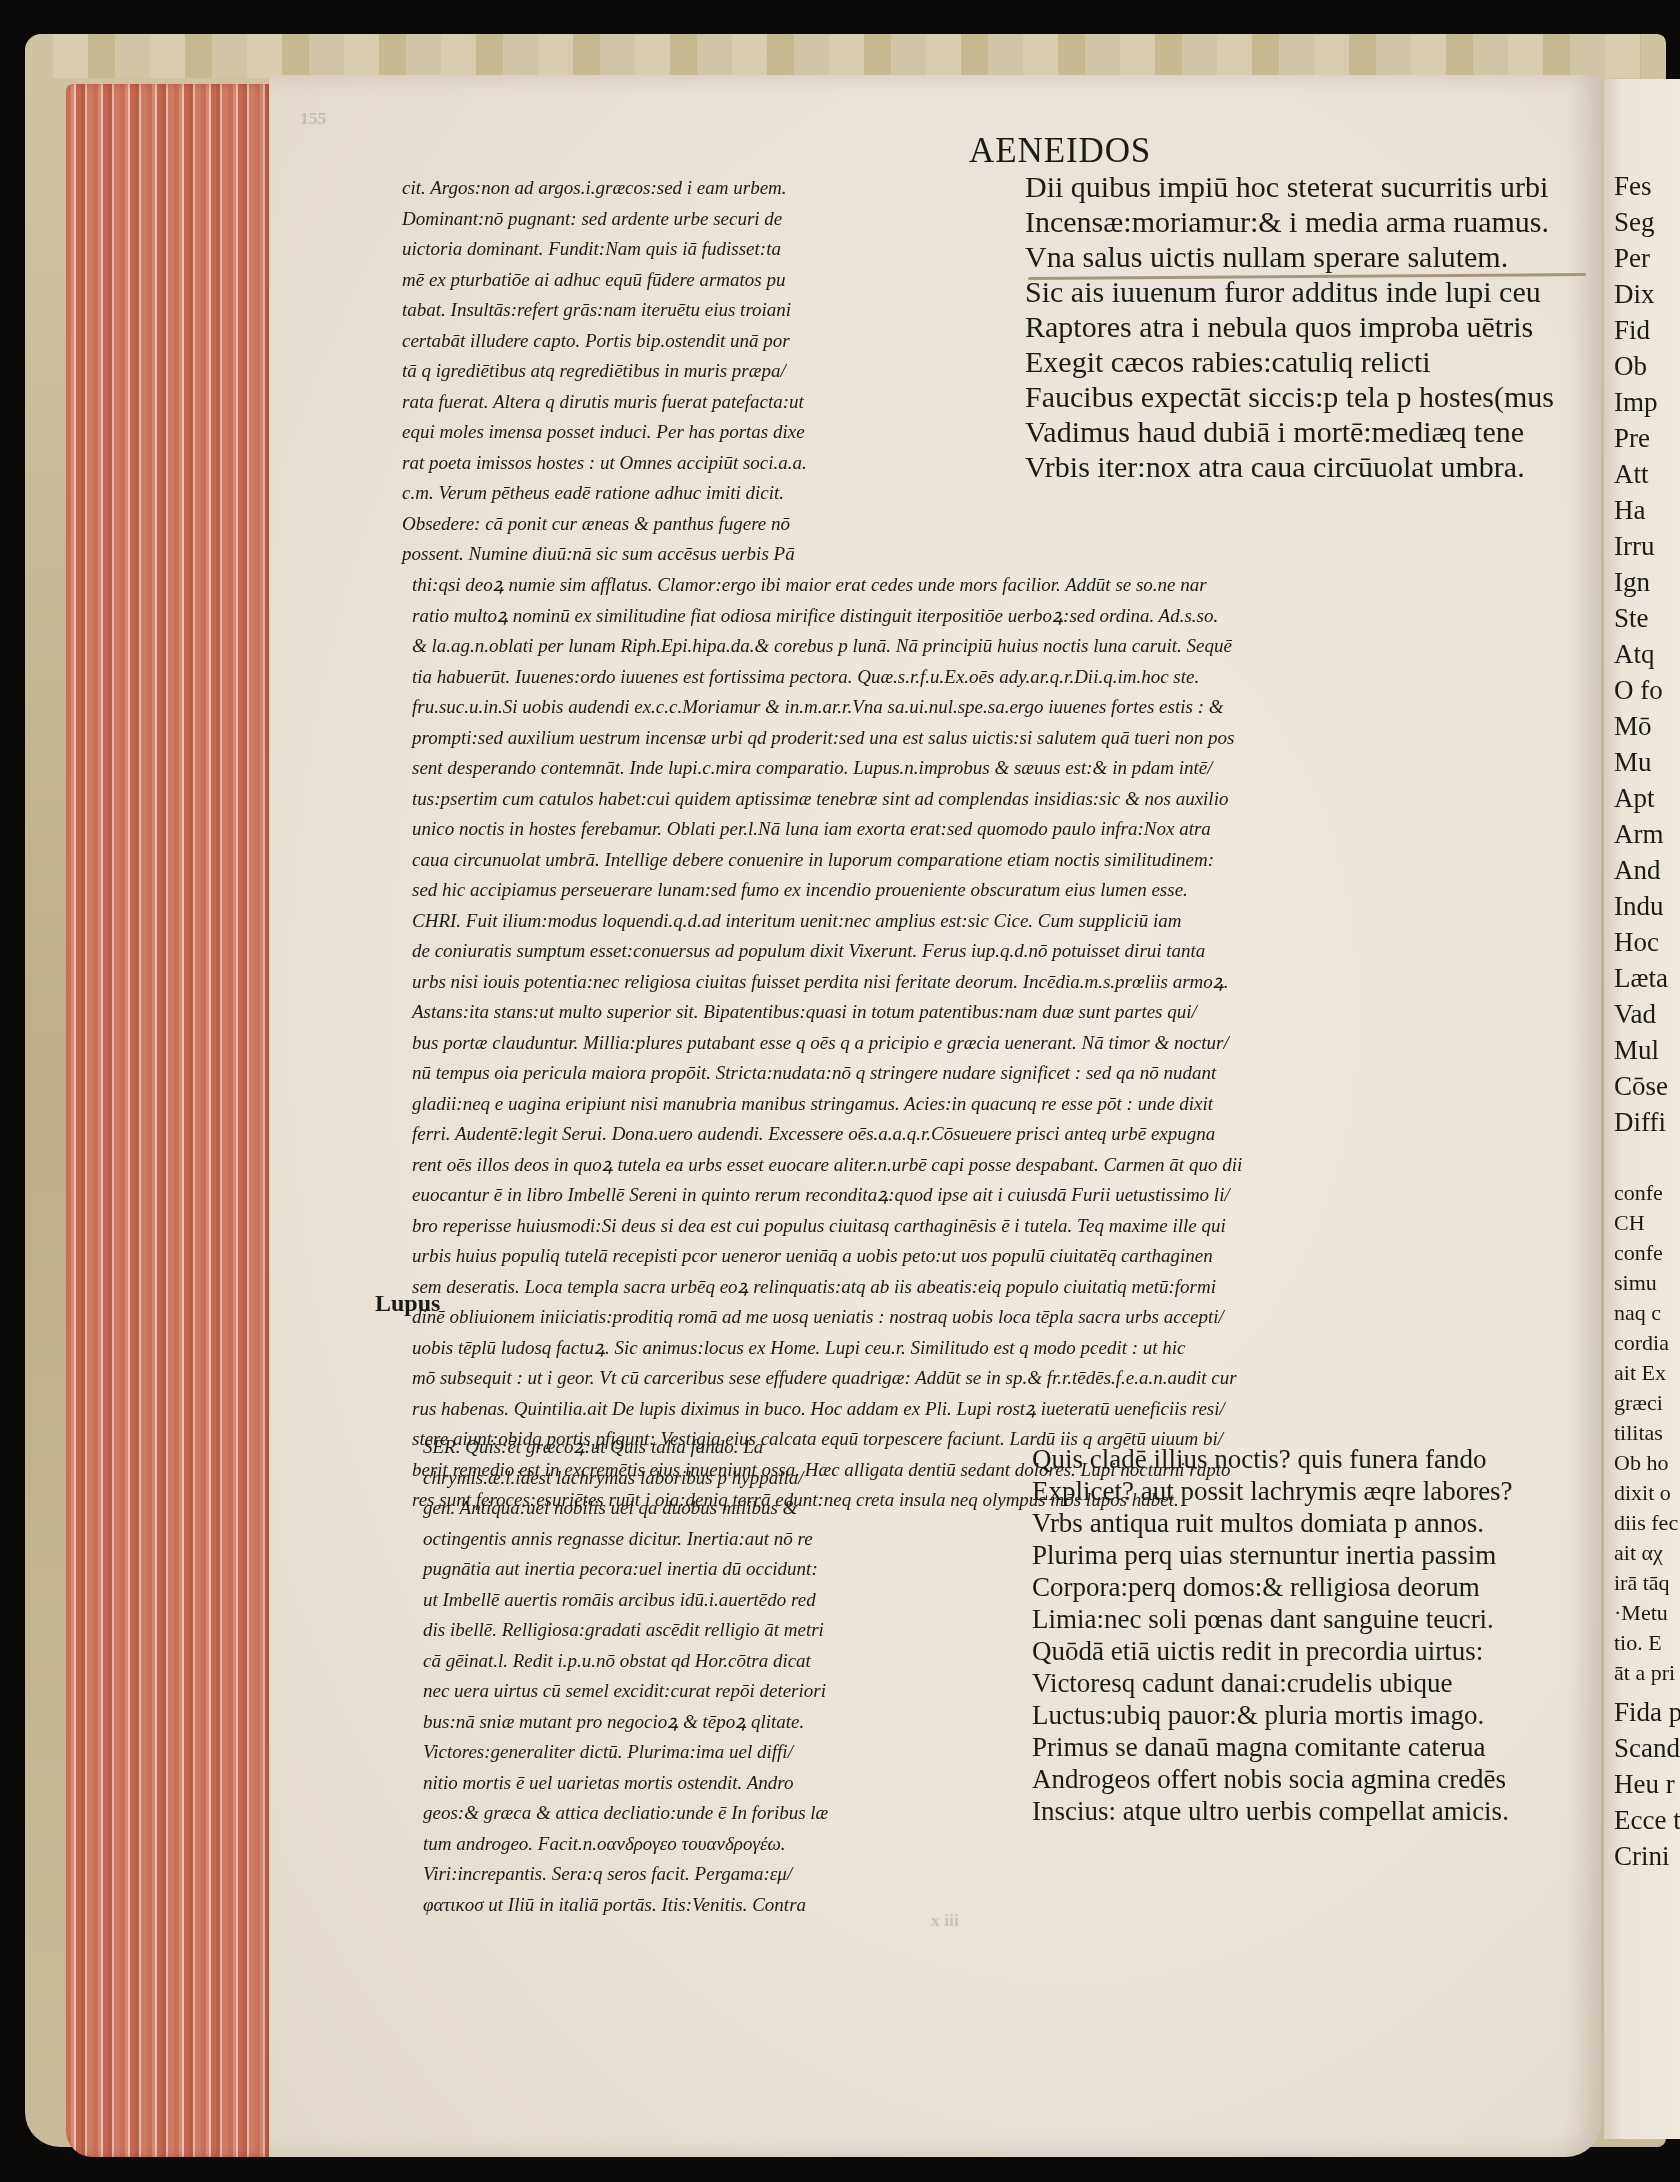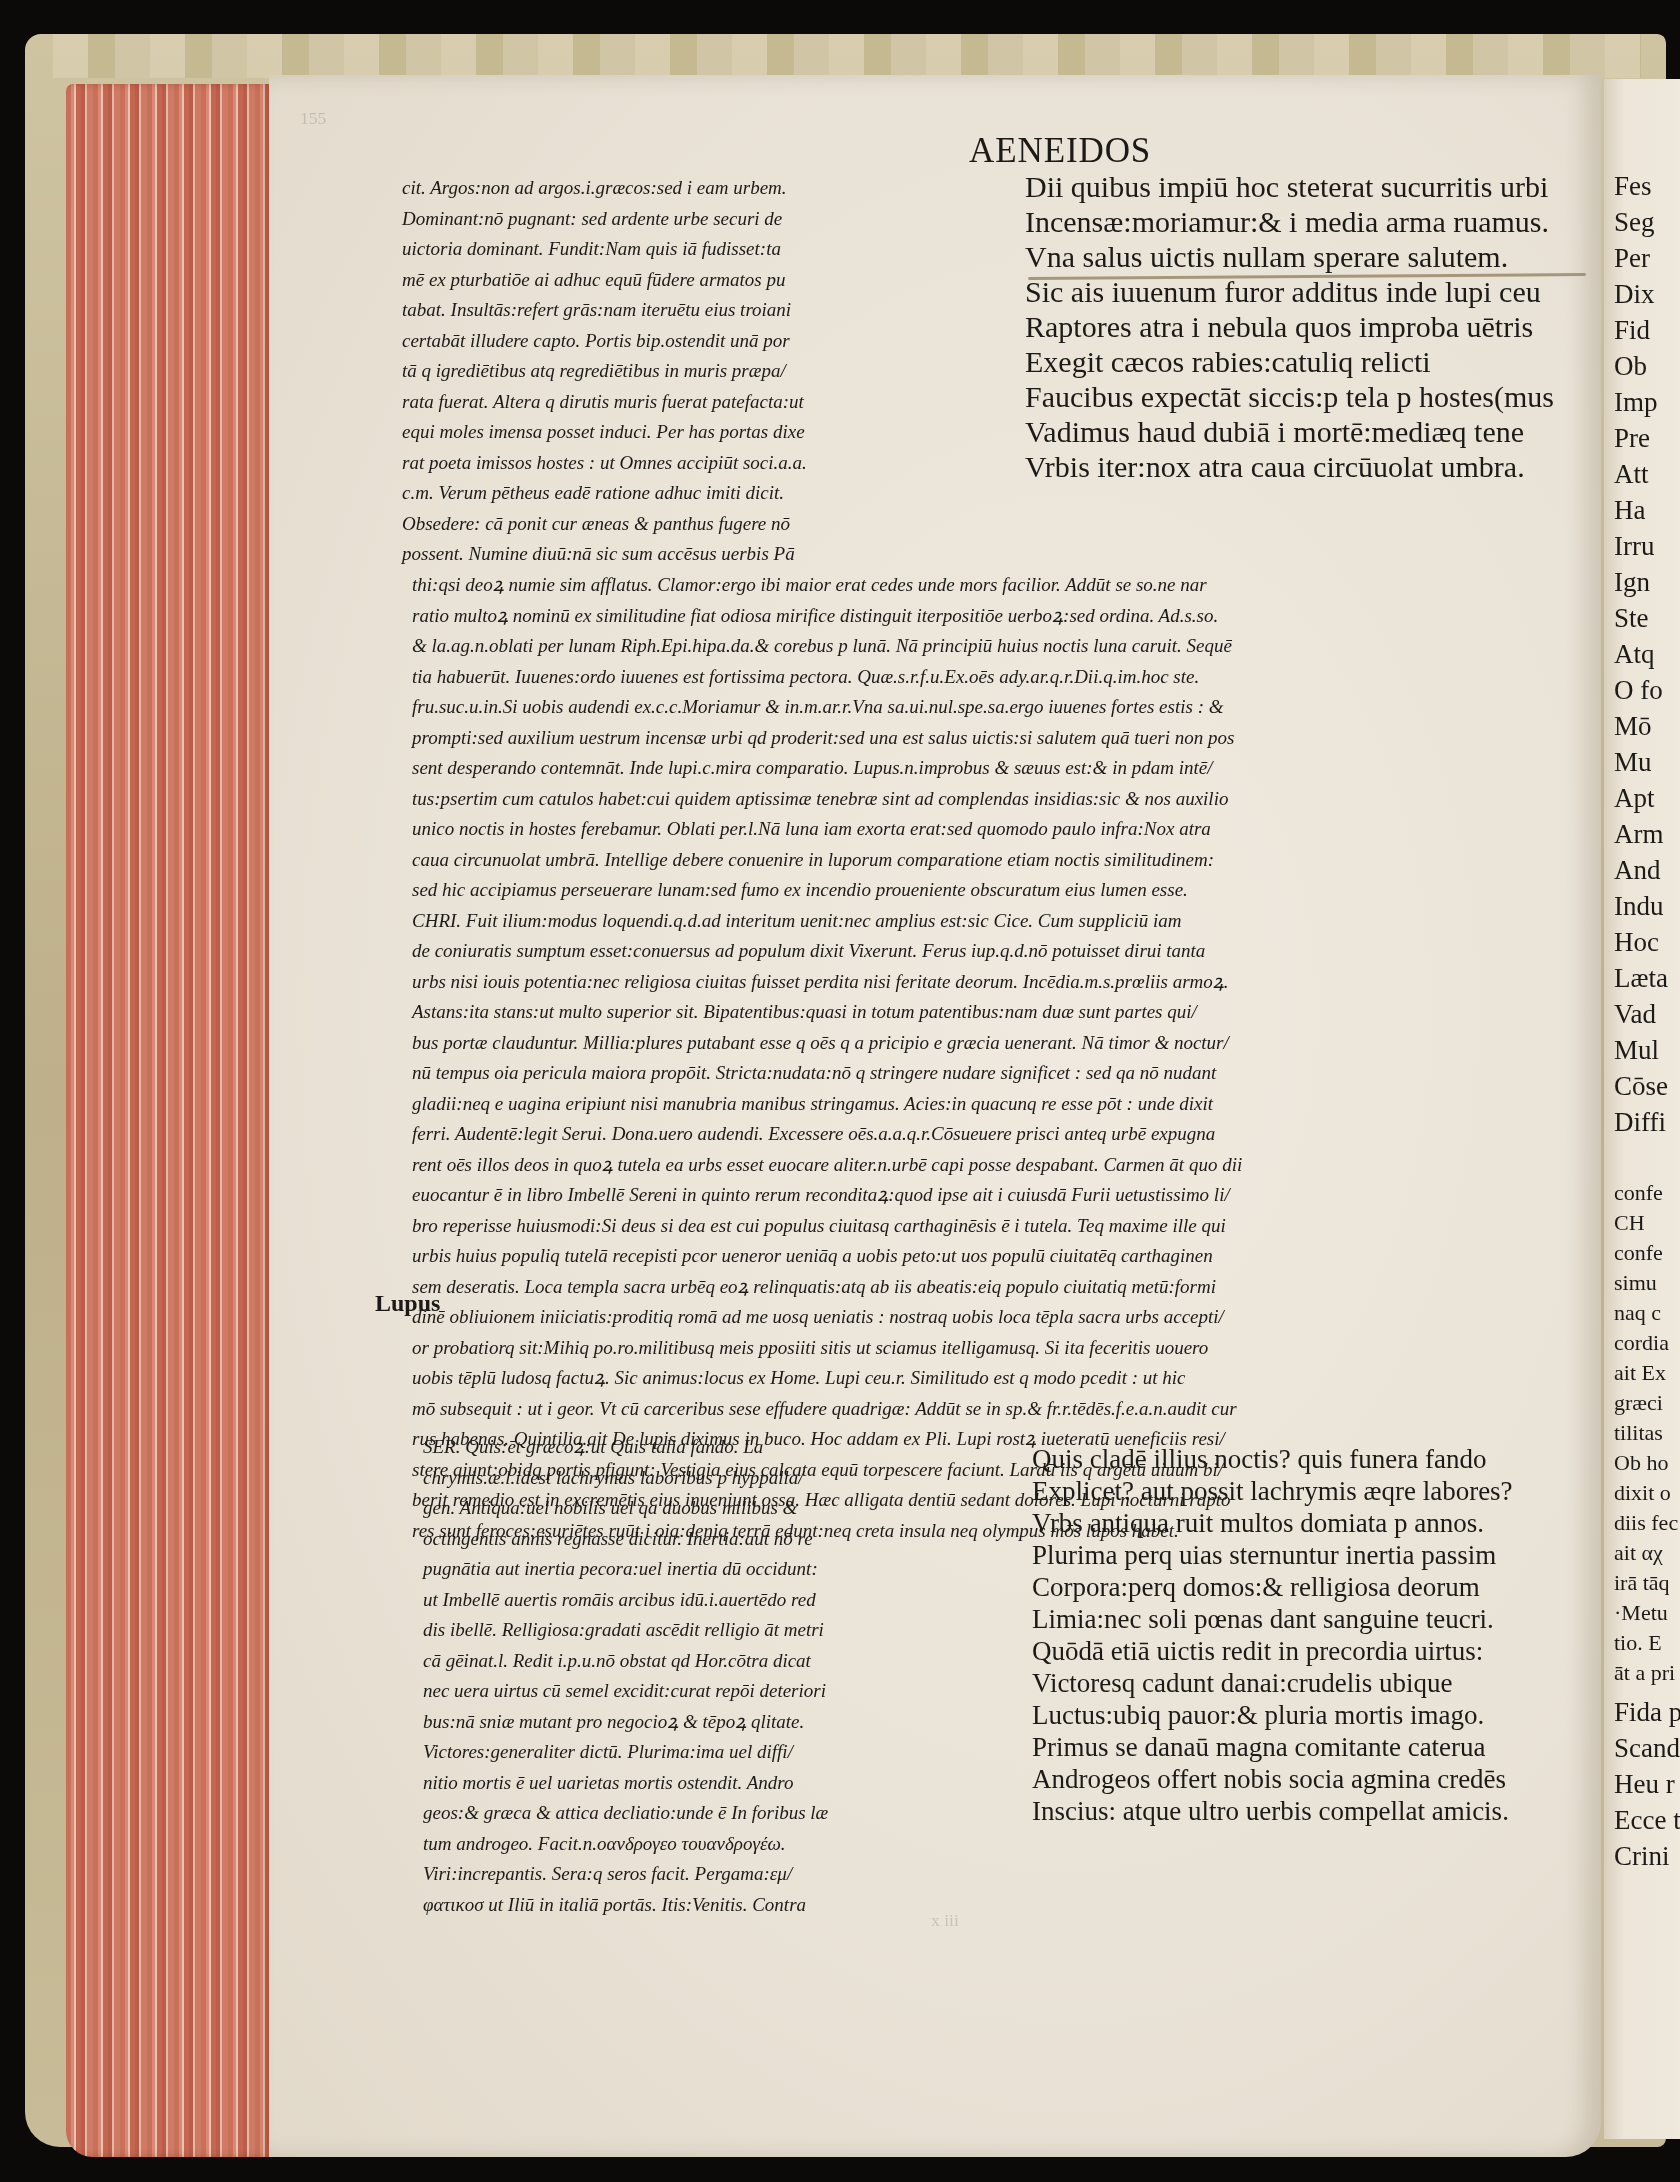--- a/index.html
+++ b/index.html
@@ -44,21 +44,21 @@
   .col div { height: 30.5px; }
   .verse { position: absolute; font-size: 30px; line-height: 35px; white-space: nowrap; }
   .verse div { height: 35px; }
   .verse2 { position: absolute; font-size: 27px; line-height: 32px; white-space: nowrap; }
   .verse2 div { height: 32px; }
   .underline {
     position: absolute; left: 1028px; top: 275px; width: 558px; height: 2.6px;
     background: #9b8a6a; border-radius: 1.8px; transform: rotate(-.4deg); opacity: .85;
   }
   .margin-note { position: absolute; left: 375px; top: 1257px; font-size: 24px; font-weight: bold; margin-top: 33px; }
-  .showthrough { position: absolute; color: rgba(60,50,40,.18); font-size: 23px; }
+  .showthrough { position: absolute; color: rgba(60,50,40,.18); font-size: 23px; font-weight: bold; }
   .facing-text { position: absolute; left: 1614px; font-size: 27px; line-height: 36px; white-space: nowrap; overflow: hidden; width: 71px; }
   .facing-text div { height: 36px; }
   .facing-small { position: absolute; left: 1614px; font-size: 22px; line-height: 30px; white-space: nowrap; overflow: hidden; width: 71px; }
   .facing-small div { height: 30px; }
 </style>
 </head>
 <body>
 
 <div class="cover"></div>
 <div class="cover-top"></div>
@@ -118,21 +118,20 @@
     <div>bus portæ clauduntur. Millia:plures putabant esse q oēs q a pricipio e græcia uenerant. Nā timor &amp; noctur/</div>
     <div>nū tempus oia pericula maiora propōit. Stricta:nudata:nō q stringere nudare significet : sed qa nō nudant</div>
     <div>gladii:neq e uagina eripiunt nisi manubria manibus stringamus. Acies:in quacunq re esse pōt : unde dixit</div>
     <div>ferri. Audentē:legit Serui. Dona.uero audendi. Excessere oēs.a.a.q.r.Cōsueuere prisci anteq urbē expugna</div>
     <div>rent oēs illos deos in quoꝝ tutela ea urbs esset euocare aliter.n.urbē capi posse despabant. Carmen āt quo dii</div>
     <div>euocantur ē in libro Imbellē Sereni in quinto rerum reconditaꝝ:quod ipse ait i cuiusdā Furii uetustissimo li/</div>
     <div>bro reperisse huiusmodi:Si deus si dea est cui populus ciuitasq carthaginēsis ē i tutela. Teq maxime ille qui</div>
     <div>urbis huius populiq tutelā recepisti pcor ueneror ueniāq a uobis peto:ut uos populū ciuitatēq carthaginen</div>
     <div>sem deseratis. Loca templa sacra urbēq eoꝝ relinquatis:atq ab iis abeatis:eiq populo ciuitatiq metū:formi</div>
     <div>dinē obliuionem iniiciatis:proditiq romā ad me uosq ueniatis : nostraq uobis loca tēpla sacra urbs accepti/</div>
-    <div>or probatiorq sit:Mihiq po.ro.militibusq meis pposiiti sitis ut sciamus itelligamusq. Si ita feceritis uouero</div>
     <div>uobis tēplū ludosq factuꝝ. Sic animus:locus ex Home. Lupi ceu.r. Similitudo est q modo pcedit : ut hic</div>
     <div>mō subsequit : ut i geor. Vt cū carceribus sese effudere quadrigæ: Addūt se in sp.&amp; fr.r.tēdēs.f.e.a.n.audit cur</div>
     <div>rus habenas. Quintilia.ait De lupis diximus in buco. Hoc addam ex Pli. Lupi rostꝝ iueteratū ueneficiis resi/</div>
     <div>stere aiunt:obidq portis pfigunt: Vestigia eius calcata equū torpescere faciunt. Lardū iis q argētū uiuum bi/</div>
     <div>berit remedio est in excremētis eius inueniunt ossa. Hæc alligata dentiū sedant dolores. Lupi nocturni rapto</div>
     <div>res sunt feroces:esuriētes ruūt i oia:deniq terrā edunt:neq creta insula neq olympus mōs lupos habet.</div>
   </div>
 <div class="margin-note ink">Lupus</div>
 
 <div class="col ink" id="cb" style="left:423px;top:1432px;">

